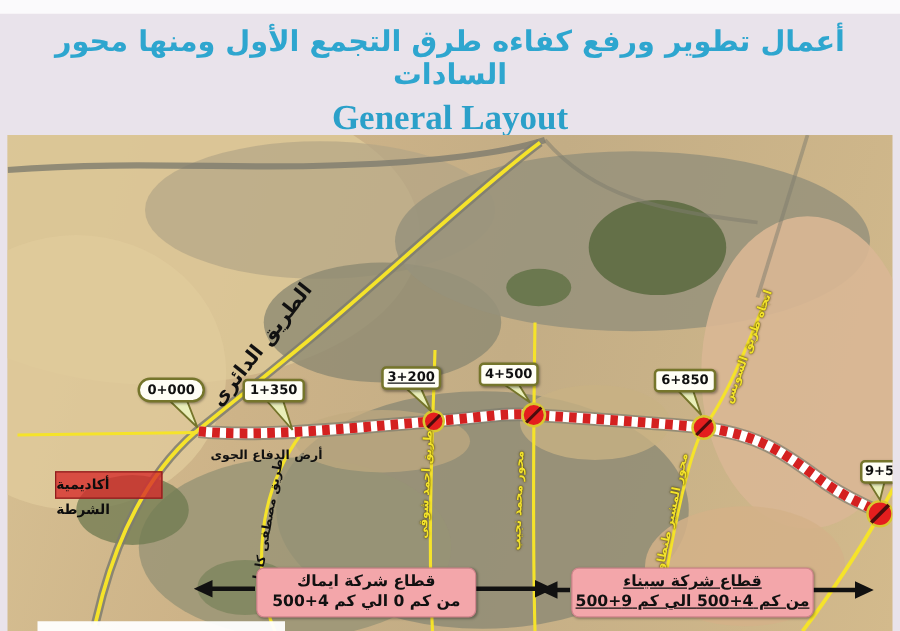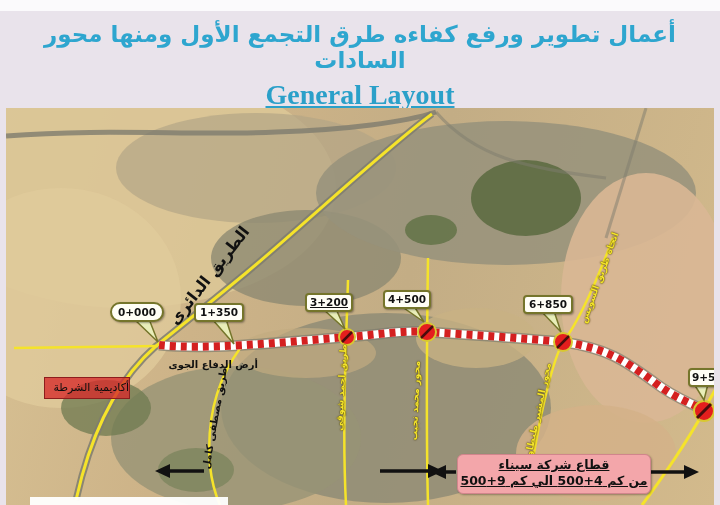--- a/index.html
+++ b/index.html
@@ -10,38 +10,37 @@
   }
   .top-strip{position:absolute;left:0;top:0;width:720px;height:11px;background:#fbfafc;}
   .header{position:absolute;left:0;top:11px;width:720px;height:97px;text-align:center;}
   .title-ar{
     margin-top:10px;font-size:23px;font-weight:bold;color:#2ea6cf;
     direction:rtl;letter-spacing:0px;
   }
   .title-en{
     margin-top:6px;font-size:28px;font-weight:bold;color:#2ba0c9;
     font-family:"Liberation Serif",serif;
-    text-decoration:underline;
   }
   
   .map{
     position:absolute;left:6px;top:108px;width:708px;height:397px;overflow:hidden;
     background:linear-gradient(105deg,#d8c294 0%,#cdb388 30%,#c3ad85 55%,#d3ba8c 100%);
   }
   .map svg{position:absolute;left:0;top:0;}
   .marker-box{
     position:absolute;background:#fffef6;border:2px solid #75752b;border-radius:4px;
     font-size:10.5px;font-weight:bold;color:#111;text-align:center;
     box-shadow:1px 1px 2px rgba(0,0,0,.35);z-index:6;
   }
   .map-label{position:absolute;color:#111;font-weight:bold;z-index:5;direction:rtl;white-space:nowrap;}
   .ylabel{color:#f3e32c;text-shadow:0 0 2px #4a3c00,0 0 1px #4a3c00;}
   .red-box-label{
     position:absolute;background:rgba(214,42,42,.78);border:1px solid #8d1d1d;
-    color:#0d0d0d;font-weight:normal;text-align:right;z-index:5;direction:rtl;
+    color:#0d0d0d;font-weight:bold;text-align:left;z-index:5;direction:rtl;
   }
   .sector-box{
     position:absolute;background:#f3a6aa;border:1px solid #d1858c;border-radius:6px;
     color:#111;font-weight:bold;text-align:center;direction:rtl;
     font-size:12.5px;line-height:16px;padding-top:2px;z-index:7;
     box-shadow:1px 1px 2px rgba(0,0,0,.3);
   }
   .white-strip{position:absolute;background:#ffffff;opacity:.95;z-index:6;}
 </style>
 </head>
@@ -155,19 +154,23 @@
 
   <div class="map-label ylabel" style="left:476px;top:300px;width:110px;font-size:9.5px;text-align:center;transform:rotate(-78deg);">محور المشير طنطاوى</div>
 
   <div class="marker-box" style="left:104px;top:194px;width:50px;height:16px;line-height:16px;border-radius:10px;">0+000</div>
   <div class="marker-box" style="left:188px;top:195px;width:46px;height:15px;line-height:15px;">1+350</div>
   <div class="marker-box" style="left:299px;top:185px;width:44px;height:15px;line-height:15px;text-decoration:underline;">3+200</div>
   <div class="marker-box" style="left:377px;top:182px;width:44px;height:15px;line-height:15px;">4+500</div>
   <div class="marker-box" style="left:517px;top:187px;width:46px;height:15px;line-height:15px;">6+850</div>
   <div class="marker-box" style="left:682px;top:260px;width:42px;height:15px;line-height:15px;">9+500</div>
 
+  <div class="sector-box" style="left:199px;top:346px;width:174px;height:36px;">
+    <div>قطاع شركة ايماك</div>
+    <div>من كم 0 الي كم 4+500</div>
+  </div>
   <div class="sector-box" style="left:451px;top:346px;width:192px;height:36px;text-decoration:underline;">
     <div>قطاع شركة سيناء</div>
     <div>من كم 4+500 الي كم 9+500</div>
   </div>
 
   <div class="white-strip" style="left:24px;top:389px;width:198px;height:8px;"></div>
 </div>
 
 </body></html>

